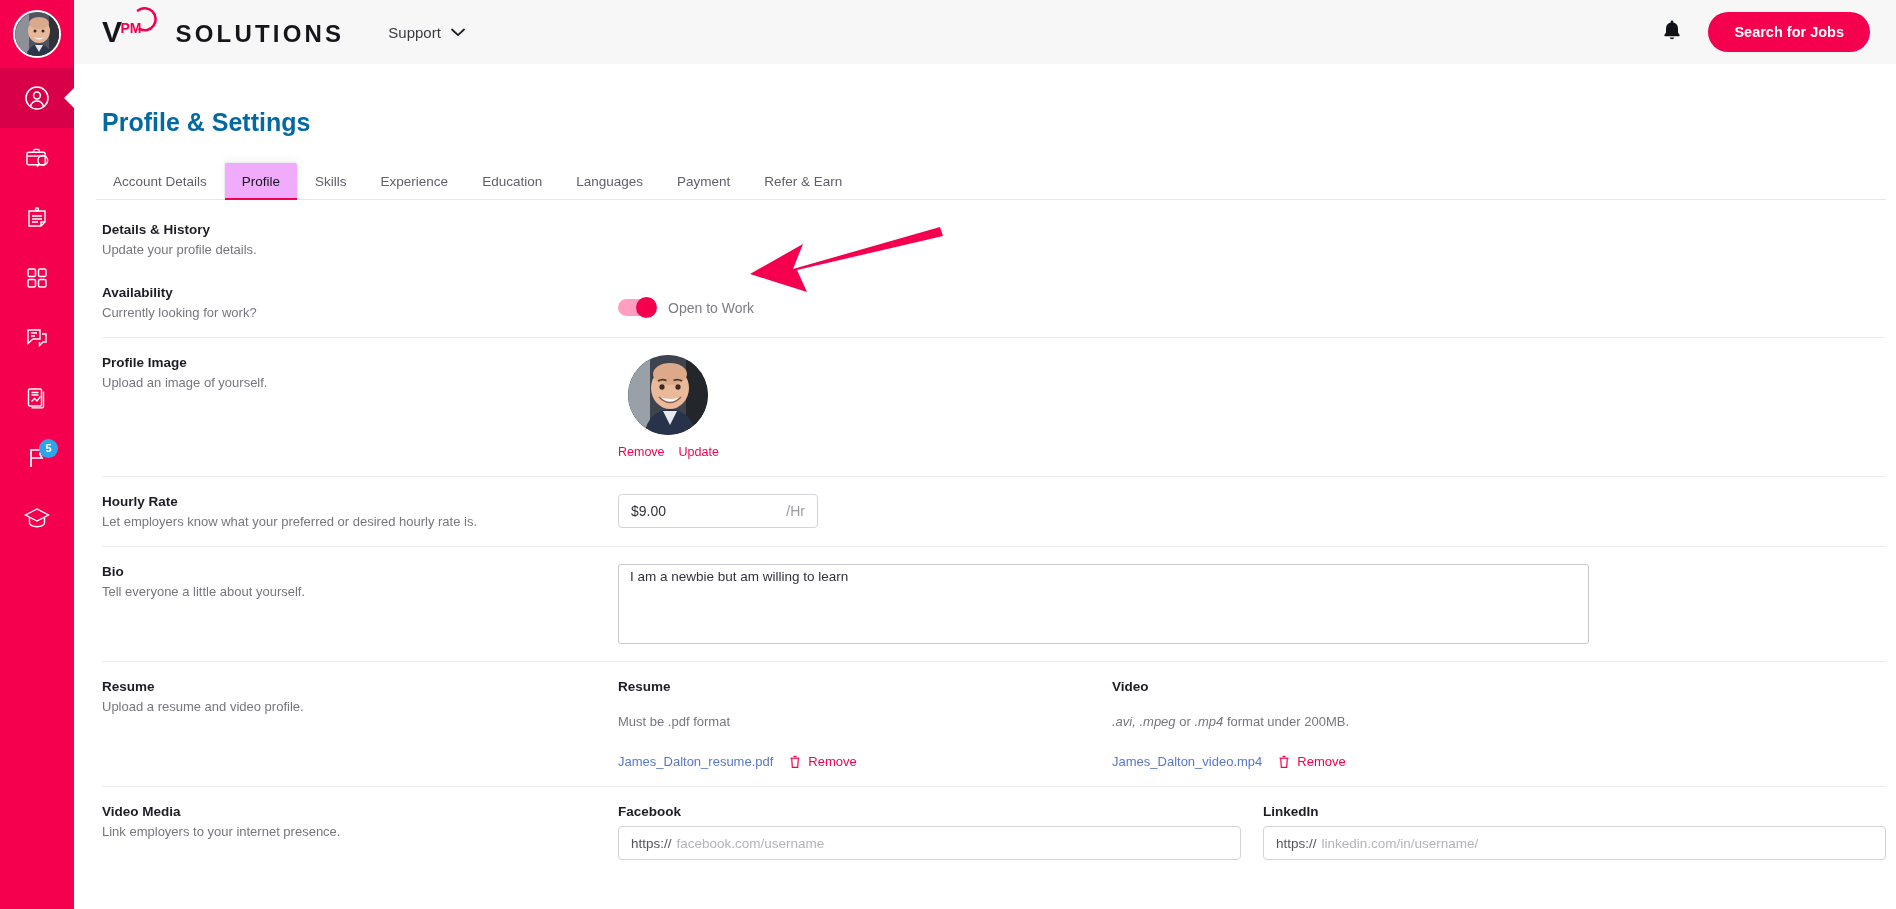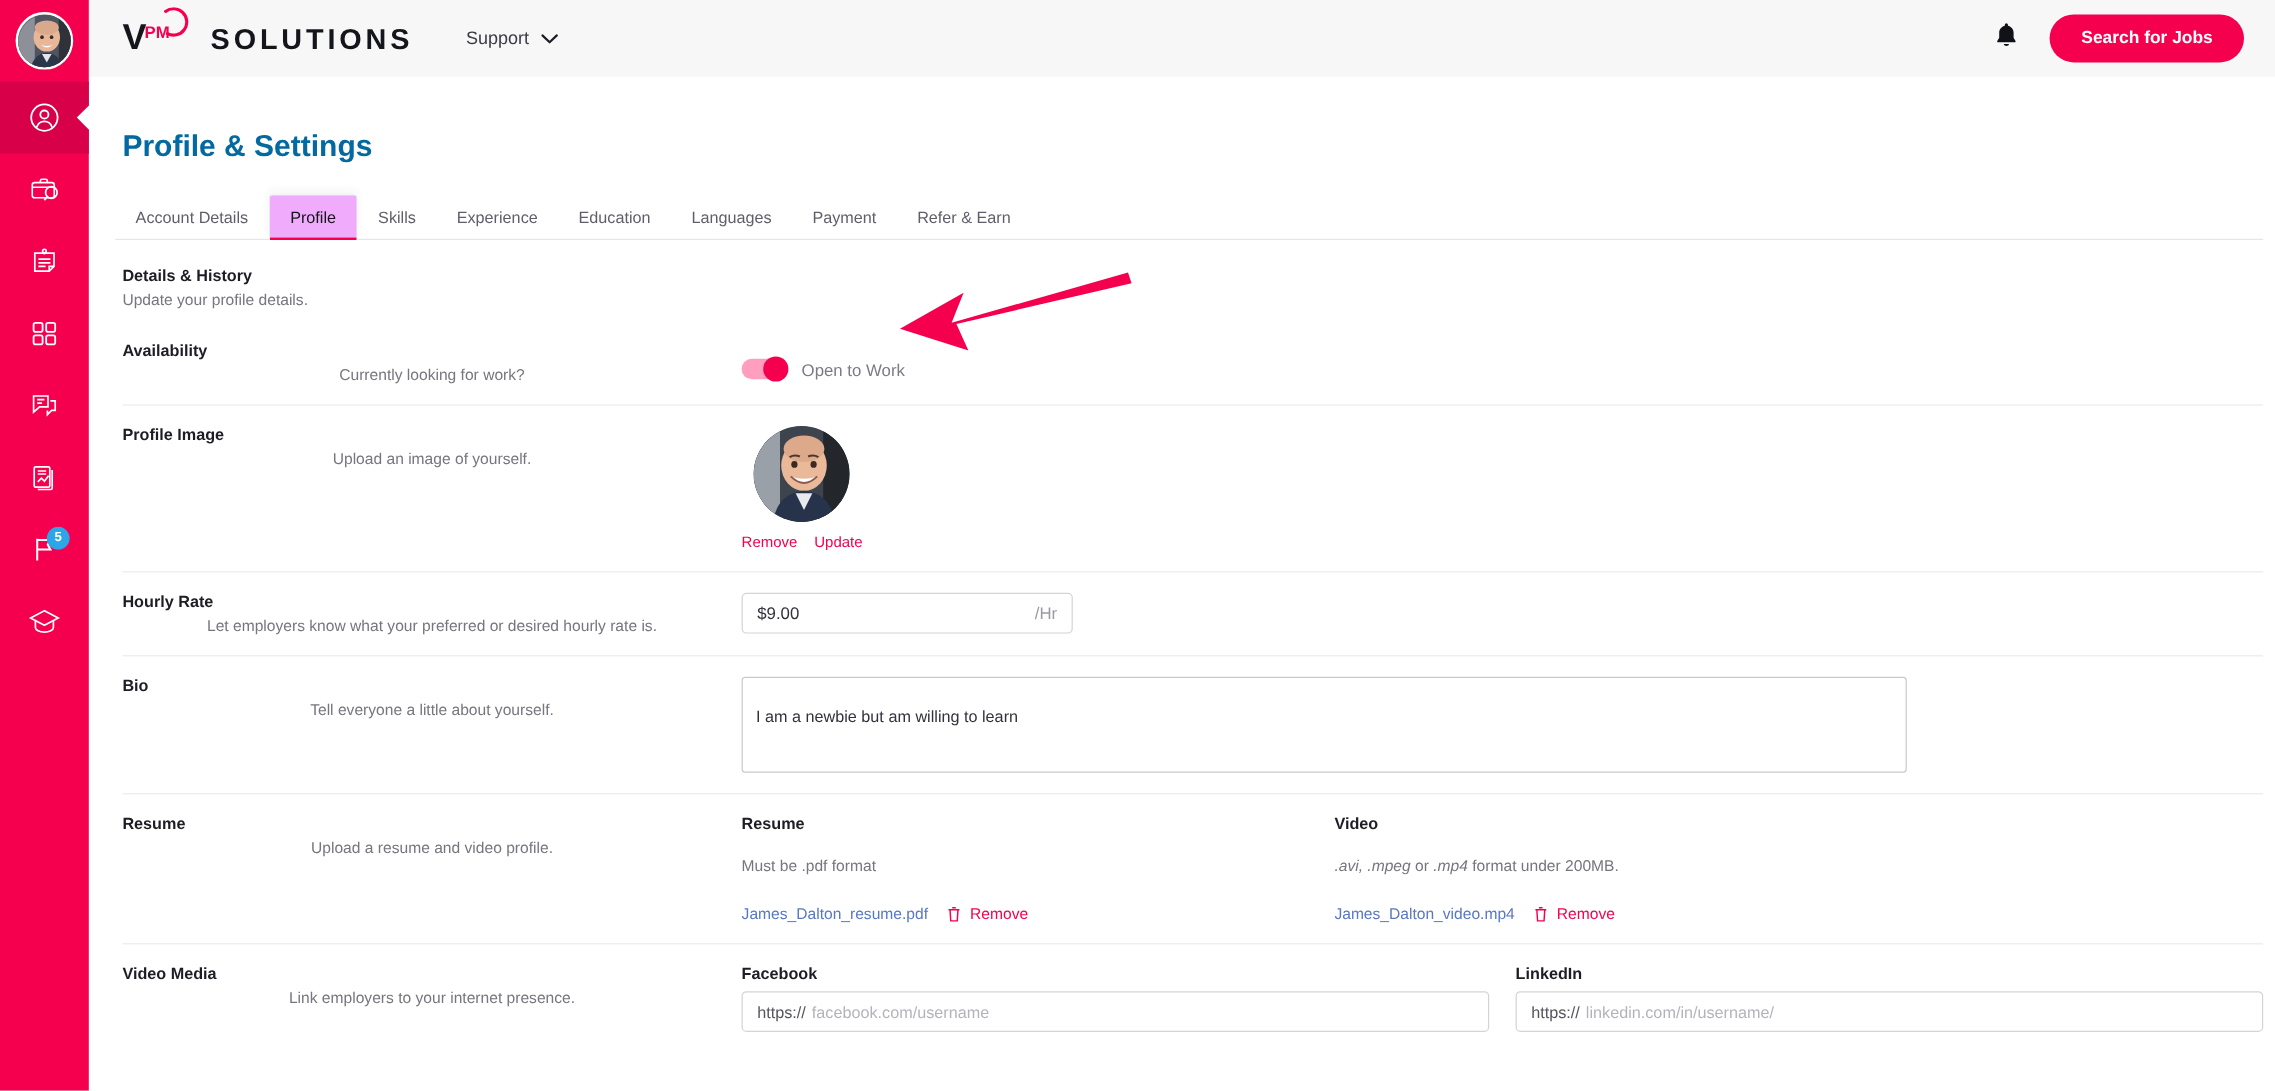--- a/index.html
+++ b/index.html
@@ -143,21 +143,21 @@
   .section {
     display: flex;
     padding: 17px 0 17px 0;
     margin-left: 28px;
     width: 1784px;
     border-bottom: 1px solid #ececf0;
   }
   .section.no-border { border-bottom: none; }
   .sec-label { width: 516px; flex: none; }
   .sec-title { font-size: 13.5px; font-weight: bold; color: #1d1d26; }
-  .sec-sub { font-size: 13px; color: #76767f; margin-top: 5px; text-align: center; }
+  .sec-sub { font-size: 13px; color: #76767f; margin-top: 5px; }
   .sec-body { flex: 1; display: flex; }
 
   .heading-block { padding-bottom: 14px; }
 
   
   .toggle-row { display: flex; align-items: center; gap: 12px; padding-top: 10px; }
   .toggle {
     width: 38px; height: 17px; border-radius: 9px;
     background: #FF9EBF; position: relative; cursor: pointer;
   }
@@ -174,35 +174,35 @@
     width: 80px; height: 80px; border-radius: 50%;
     overflow: hidden; background: #57606b; position: relative;
   }
   .pimg-actions { margin-top: 10px; display: flex; gap: 14px; }
   .link-pink {
     font-size: 12.5px; color: #F5004F; cursor: pointer; text-decoration: none;
   }
 
   
   .rate-field {
-    width: 276px; height: 34px;
+    width: 200px; height: 34px;
     border: 1px solid #d3d3da; border-radius: 4px;
     display: flex; align-items: center;
     padding: 0 12px;
     background: #fff;
     gap: 44px;
   }
   .rate-value { font-size: 14px; color: #32323c; flex: 1; }
   .rate-suffix { font-size: 14px; color: #9a9aa3; }
 
   
   .bio-area {
     width: 971px; height: 80px;
     border: 1px solid #c9c9d1; border-radius: 3px;
-    padding: 25px 11px;
+    padding: 4px 11px;
     font-family: inherit; font-size: 13.5px; color: #32323c;
     resize: none; background: #fff;
   }
 
   
   .files-row { display: flex; width: 100%; }
   .file-col { width: 494px; }
   .file-col.wide { width: auto; flex: 1; }
   .file-title { font-size: 13.5px; font-weight: bold; color: #1d1d26; }
   .file-sub { font-size: 13px; color: #76767f; margin-top: 20px; }

